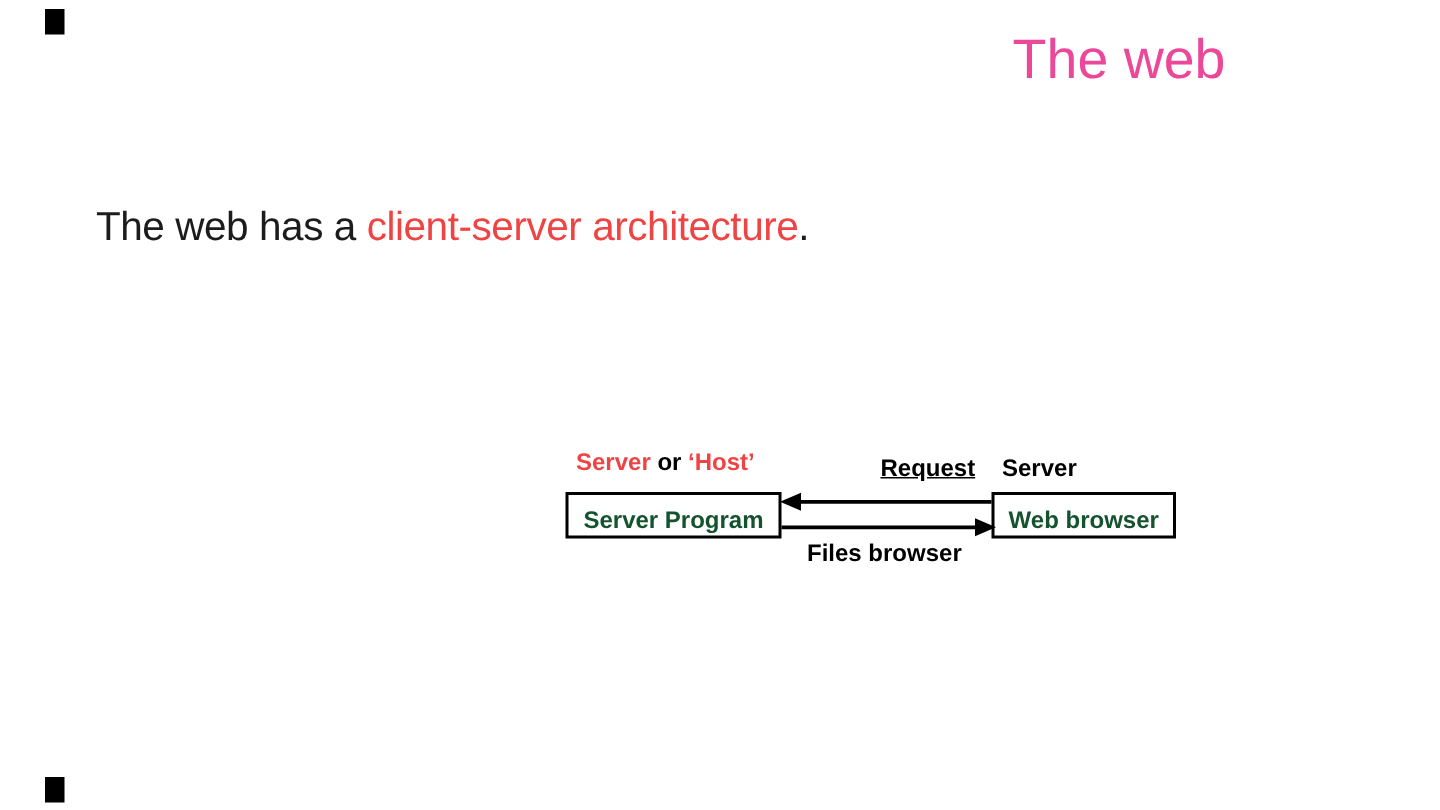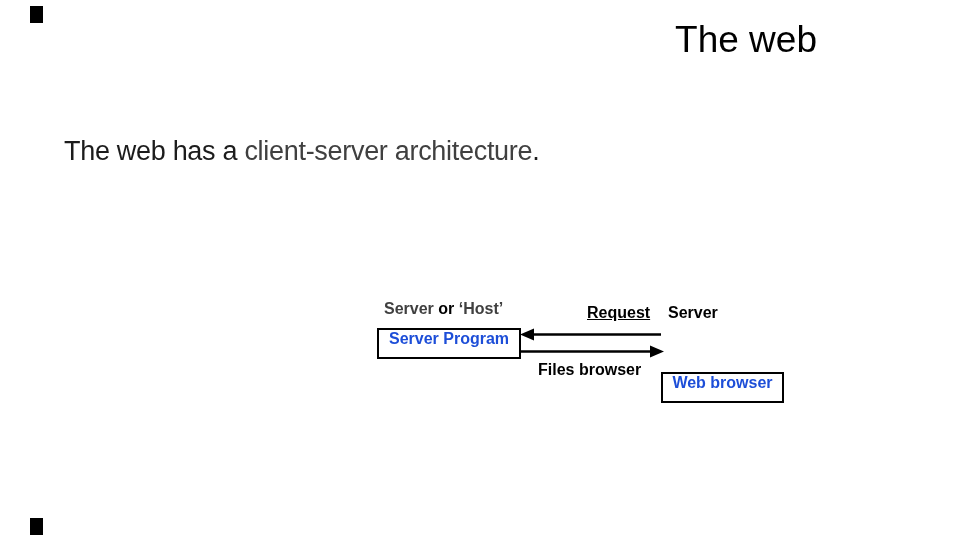--- a/index.html
+++ b/index.html
@@ -25,64 +25,64 @@
   .corner-mark.top { top: 6px; }
   .corner-mark.bottom { top: 518px; }
   .slide-title {
     position: absolute;
     top: 18px;
     right: 143px;
     margin: 0;
     font-size: 37px;
     font-weight: 400;
     line-height: 44px;
-    color: #000000;
+    color: #ec4899;
     white-space: nowrap;
   }
   .slide-body {
     position: absolute;
     top: 136px;
     left: 64px;
     margin: 0;
     font-size: 27px;
     font-weight: 400;
     letter-spacing: -0.3px;
     color: #1c1c1c;
     white-space: nowrap;
   }
-  .blue-text { color: #404040; }
+  .blue-text { color: #ef4444; }
   .diagram-label {
     position: absolute;
     margin: 0;
     font-size: 16px;
     font-weight: 700;
     color: #000000;
     white-space: nowrap;
   }
   .lbl-server-role { left: 384px; top: 300px; }
   .lbl-request     { left: 587px; top: 304px; text-decoration: underline; }
   .lbl-client      { left: 668px; top: 304px; }
   .lbl-files       { left: 538px; top: 361px; }
   .diagram-box {
     position: absolute;
     top: 328px;
     height: 31px;
     box-sizing: border-box;
     border: 2px solid #000000;
     background: #ffffff;
     display: flex;
-    align-items: flex-start;
+    align-items: flex-end;
     justify-content: center;
     font-size: 16px;
     font-weight: 700;
-    color: #1d4ed8;
+    color: #14532d;
     white-space: nowrap;
   }
   .box-server { left: 377px; width: 144px; }
-  .box-client { left: 661px; width: 123px; margin-top: 44px; }
+  .box-client { left: 661px; width: 123px; }
   .arrows-svg {
     position: absolute;
     left: 515px;
     top: 325px;
     width: 155px;
     height: 37px;
   }
 </style>
 </head>
 <body>

